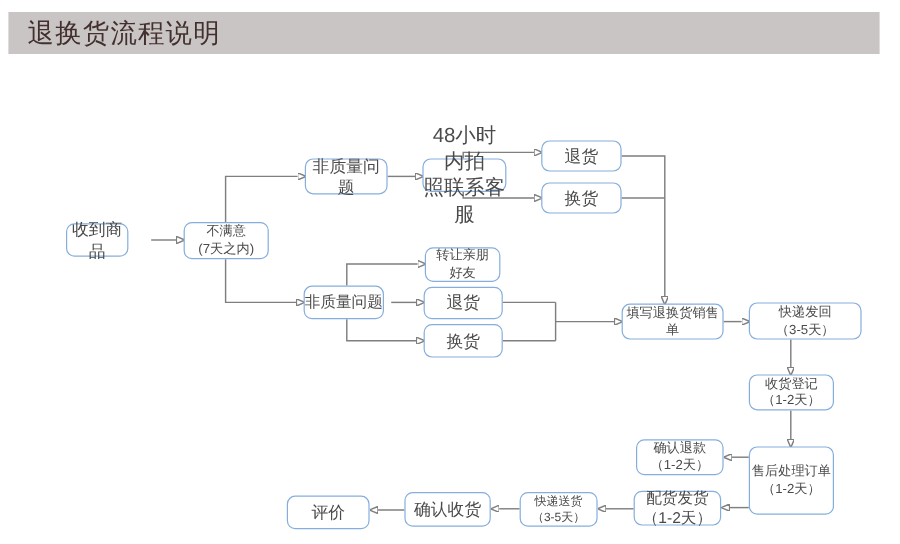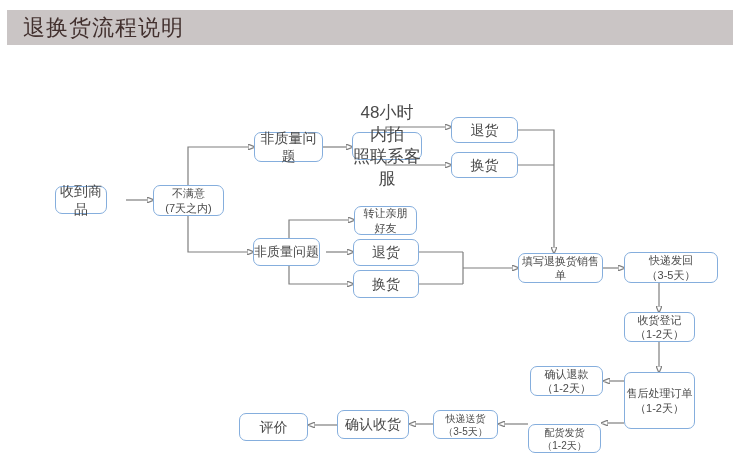--- a/index.html
+++ b/index.html
@@ -110,21 +110,21 @@
 
   <div class="node" style="left:624px;top:312px;width:71px;height:30px;font-size:11px">收货登记
 （1-2天）</div>
 
   <div class="node" style="left:624px;top:372px;width:71px;height:57px;font-size:11px">售后处理订单
 （1-2天）</div>
 
   <div class="node" style="left:530px;top:366px;width:73px;height:30px;font-size:11px">确认退款
 （1-2天）</div>
 
-  <div class="node" style="left:528px;top:424px;width:73px;height:29px;font-size:10px">配货发货
+  <div class="node" style="left:528px;top:409px;width:73px;height:29px;font-size:13px">配货发货
 （1-2天）</div>
 
   <div class="node" style="left:433px;top:410px;width:65px;height:29px;font-size:10px">快递送货
 （3-5天）</div>
 
   <div class="node" style="left:239px;top:413px;width:69px;height:28px;font-size:14px">评价</div>
 
   <div class="node" style="left:337px;top:410px;width:72px;height:29px;font-size:14px">确认收货</div>
 
 </div>

